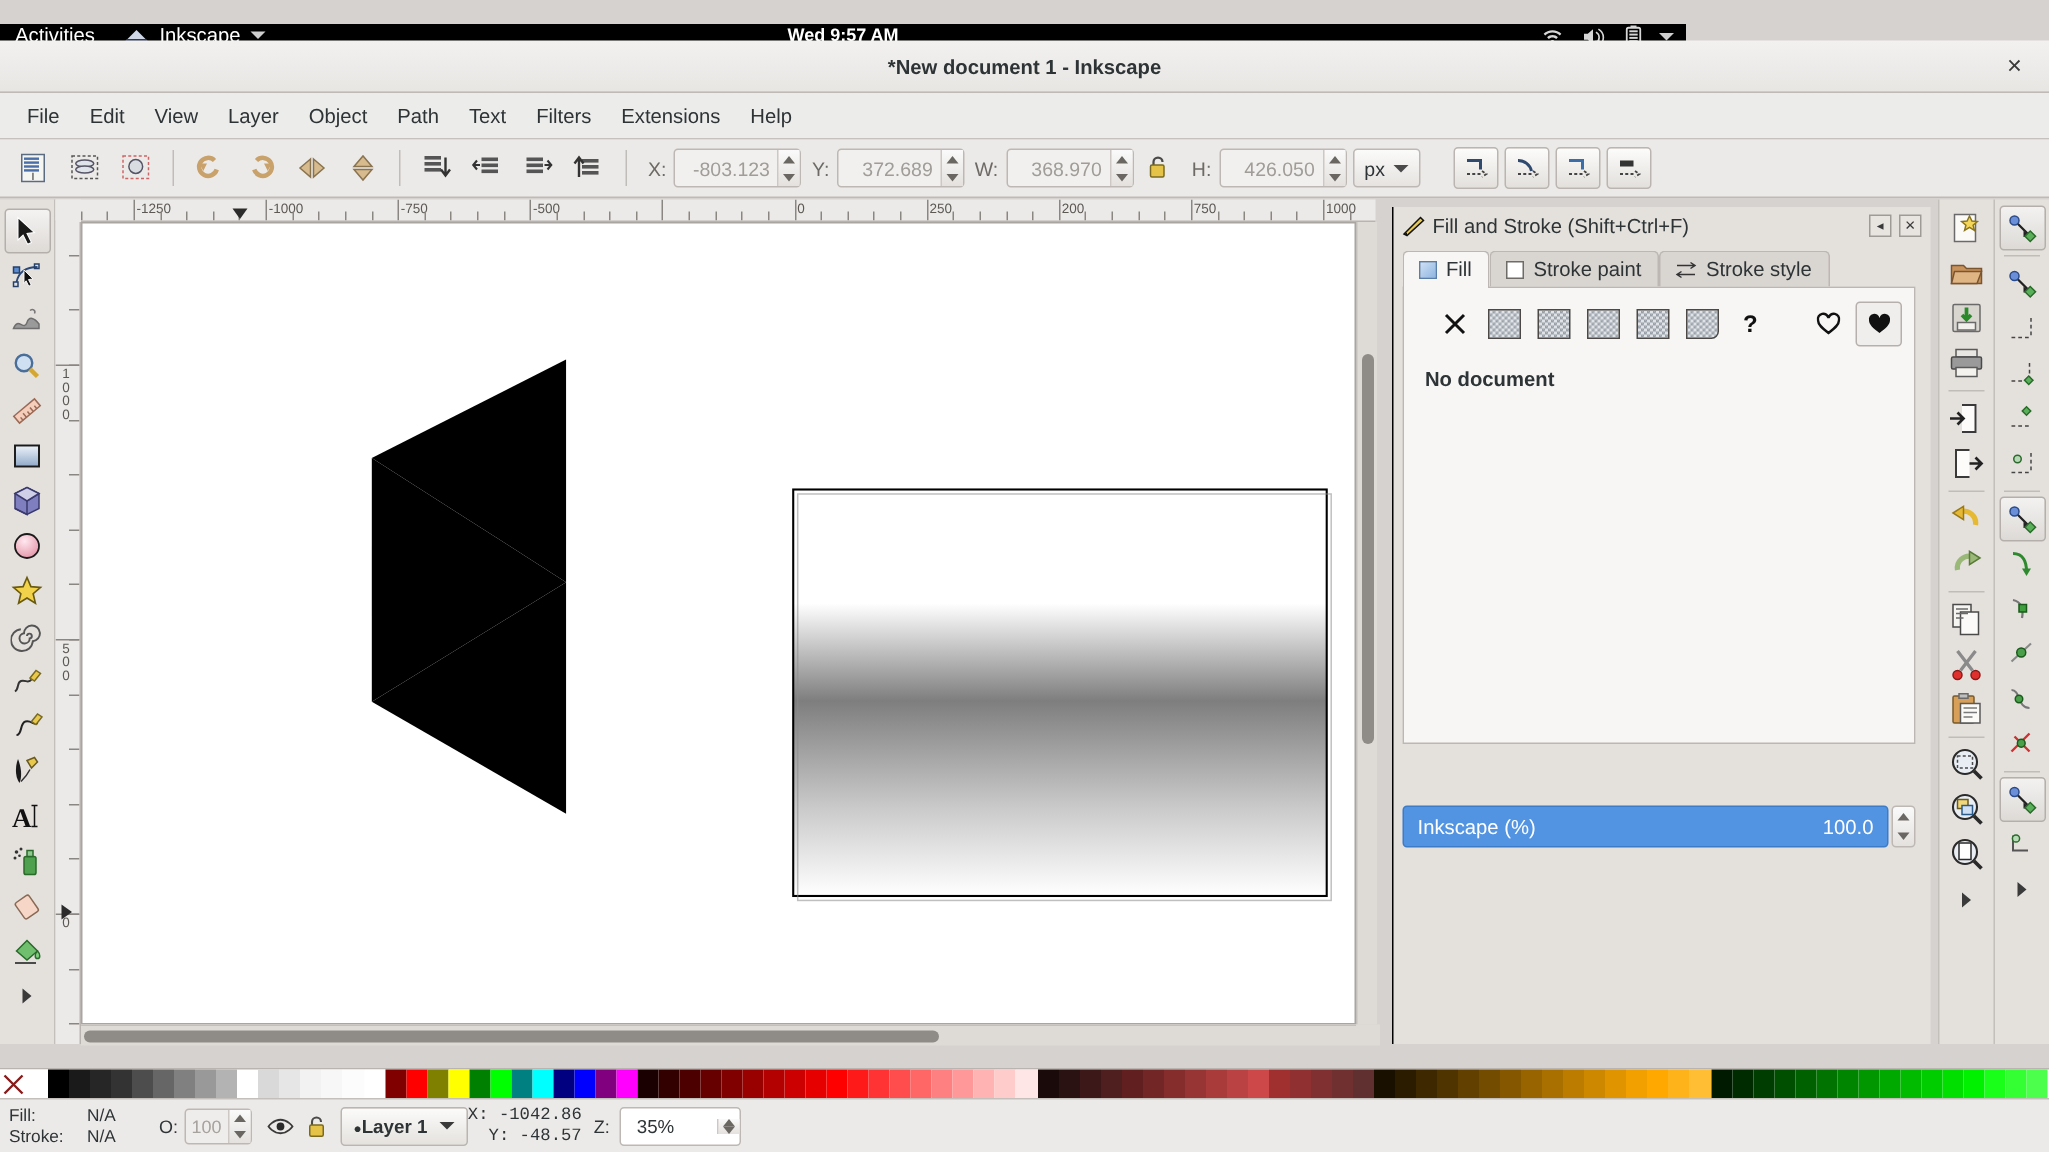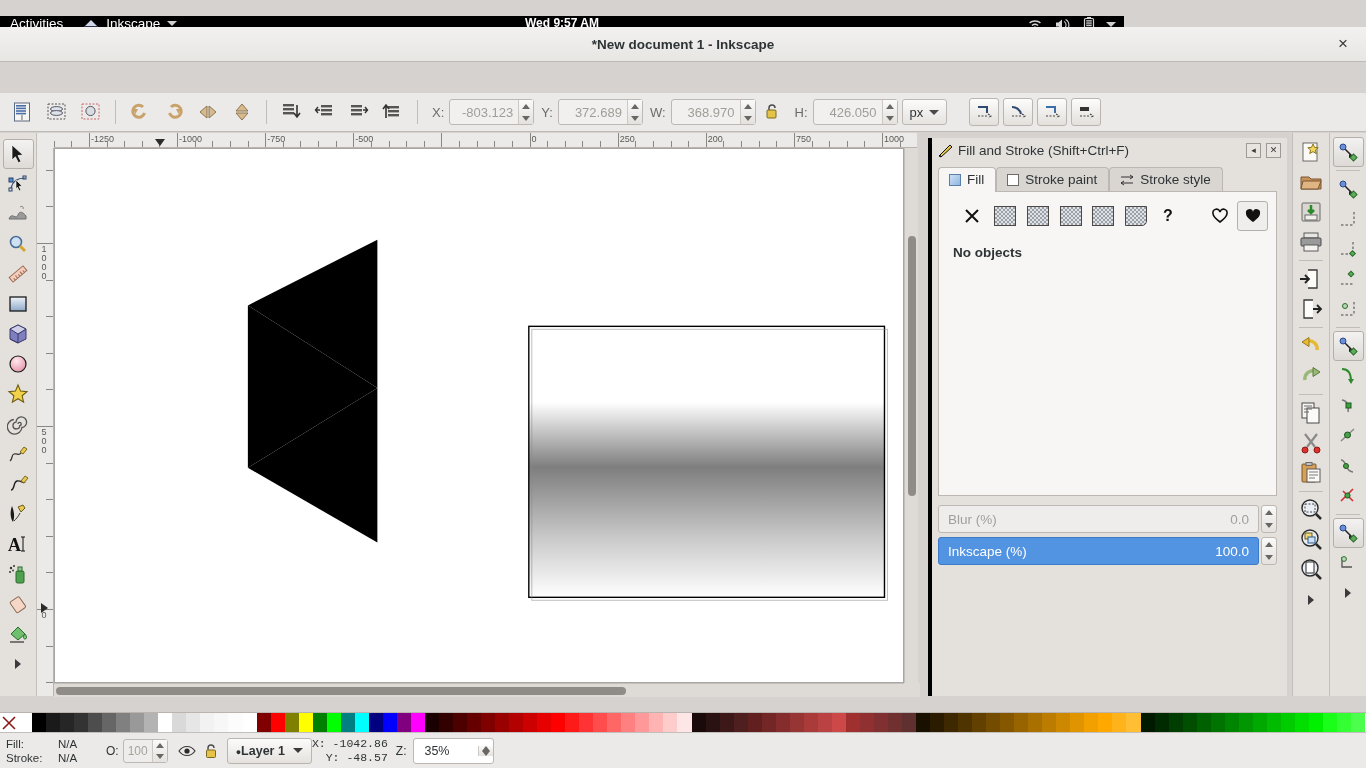--- a/index.html
+++ b/index.html
@@ -192,21 +192,21 @@
     background: #8f8b87; border-radius: 4px;
   }
   .canvas-corner {
     position: absolute; left: 904px; bottom: 71px; width: 16px; height: 14px;
     background: #dedad6;
   }
 
   
   .dock {
     position: absolute; top: 138px; left: 928px; width: 359px; bottom: 72px;
-    background: #e4e1dd; border-left: 4px solid #000000;
+    background: #e4e1dd; border-left: 1px solid #000000;
   }
   .dock-title {
     display: flex; align-items: center; height: 24px; padding: 0 6px; gap: 5px;
   }
   .dock-title-text { font-size: 13.5px; color: #2e3436; flex: 1; }
   .dock-icon-btn {
     width: 15px; height: 15px; border: 1px solid #9e9a96; background: #e8e5e1;
     display: flex; align-items: center; justify-content: center; cursor: pointer;
     font-size: 9px; color: #3a3a3a;
   }
@@ -377,20 +377,32 @@
       </svg>
       <span class="caret-down"></span>
     </div>
   </div>
 
   <div class="titlebar">
     <div class="titlebar-text">*New document 1 - Inkscape</div>
     <div class="titlebar-close">×</div>
   </div>
 
+  <div class="menubar">
+    <div class="menu-item">File</div>
+    <div class="menu-item">Edit</div>
+    <div class="menu-item">View</div>
+    <div class="menu-item">Layer</div>
+    <div class="menu-item">Object</div>
+    <div class="menu-item">Path</div>
+    <div class="menu-item">Text</div>
+    <div class="menu-item">Filters</div>
+    <div class="menu-item">Extensions</div>
+    <div class="menu-item">Help</div>
+  </div>
 
   <div class="toolctl">
 
     <div class="tc-btn">
       <svg width="22" height="22" viewBox="0 0 22 22">
         <rect x="2.5" y="2" width="15" height="18" fill="#f5f5f2" stroke="#5b6b80"></rect>
         <rect x="4" y="4" width="10" height="1.6" fill="#4a6ea8"></rect>
         <rect x="4" y="6.6" width="10" height="1.6" fill="#4a6ea8"></rect>
         <rect x="4" y="9.2" width="10" height="1.6" fill="#4a6ea8"></rect>
         <rect x="4" y="11.8" width="10" height="1.6" fill="#4a6ea8"></rect>
@@ -888,37 +900,23 @@
               <path d="M8 14C4 11 1 8.5 1 5.5A3.5 3.5 0 0 1 8 4a3.5 3.5 0 0 1 7 1.5c0 3-3 5.5-7 8.5z" fill="none" stroke="#111" stroke-width="1.6"></path>
             </svg>
           </div>
           <div class="ft-btn sel">
             <svg width="16" height="16" viewBox="0 0 16 16">
               <path d="M8 14C4 11 1 8.5 1 5.5A3.5 3.5 0 0 1 8 4a3.5 3.5 0 0 1 7 1.5c0 3-3 5.5-7 8.5z" fill="#111"></path>
             </svg>
           </div>
         </div>
 
-        <div class="no-objects">No objects</div>
-      </div>
-
-      <div class="slider-row" style="top:341px">
-        <div class="slider-box disabled">
-          <span>Blur (%)</span>
-          <span>0.0</span>
-        </div>
-        <div class="slider-spin">
-          <div class="spin-up">
-              <i class="arrow-u"></i>
-            </div>
-          <div class="spin-dn">
-              <i class="arrow-d"></i>
-            </div>
-        </div>
-      </div>
+        <div class="no-objects">No document</div>
+      </div>
+
 
       <div class="slider-row" style="top:373px">
         <div class="slider-box filled">
           <span>Inkscape (%)</span>
           <span>100.0</span>
         </div>
         <div class="slider-spin">
           <div class="spin-up">
               <i class="arrow-u"></i>
             </div>

